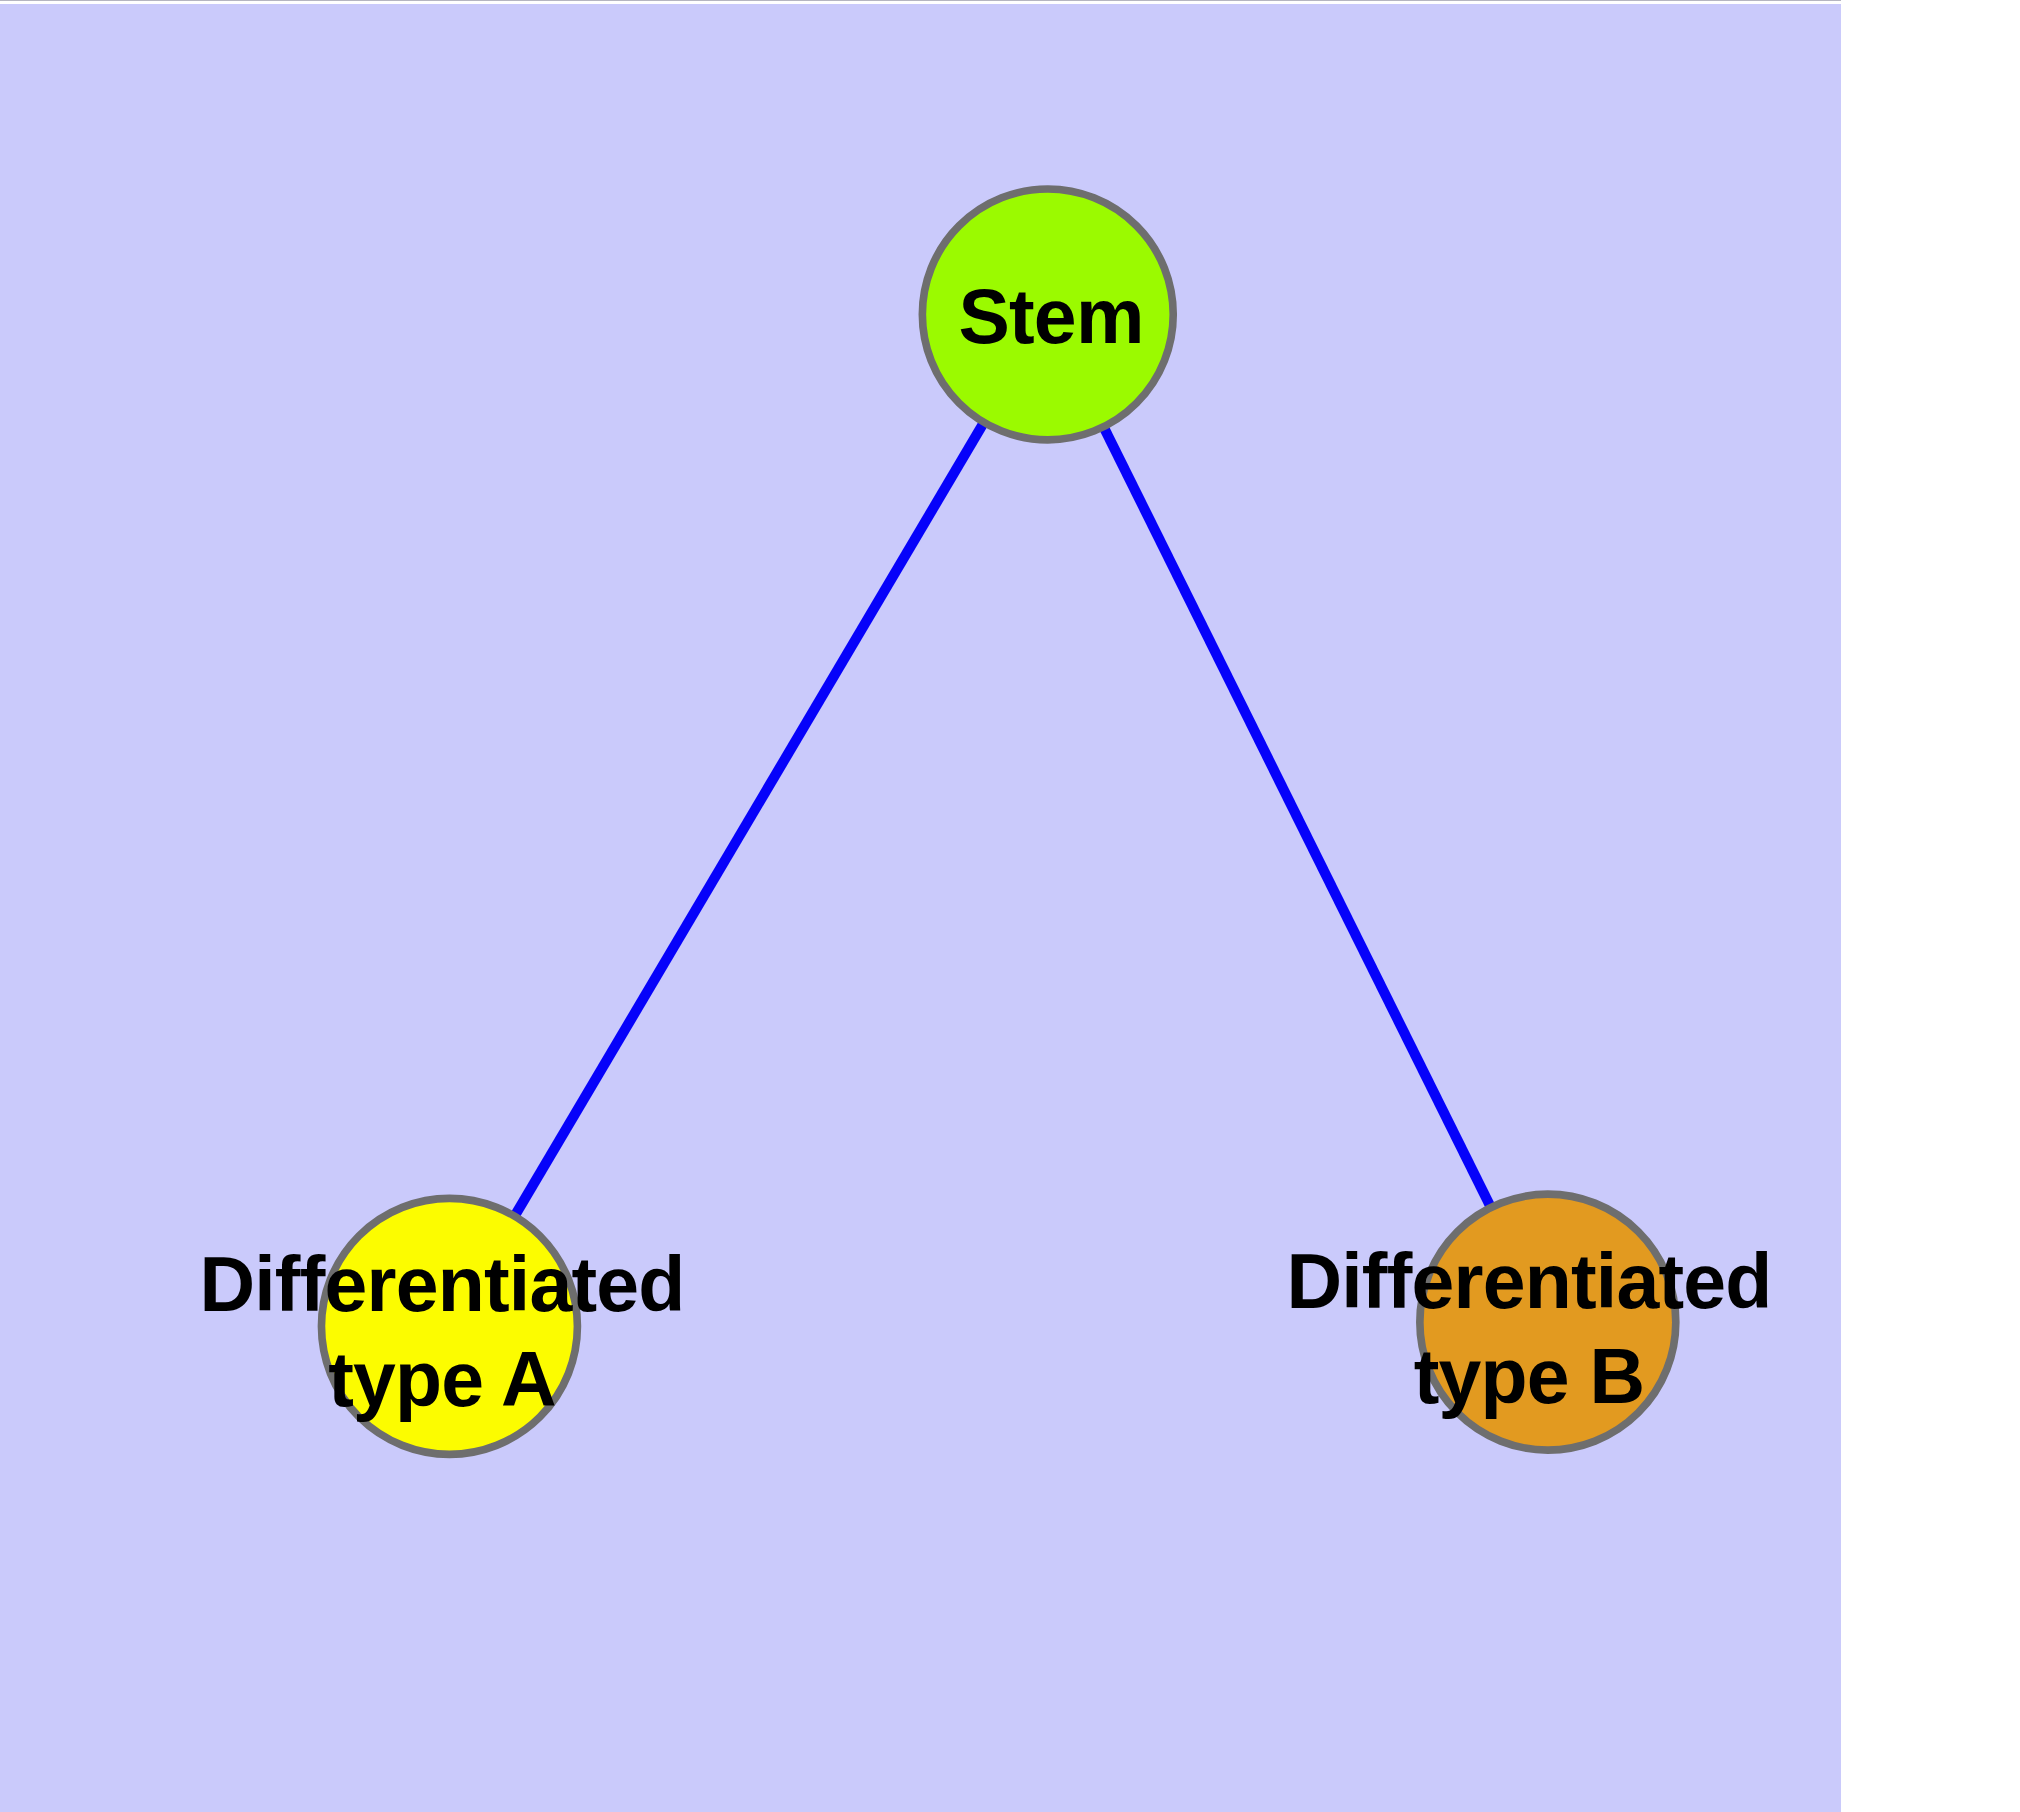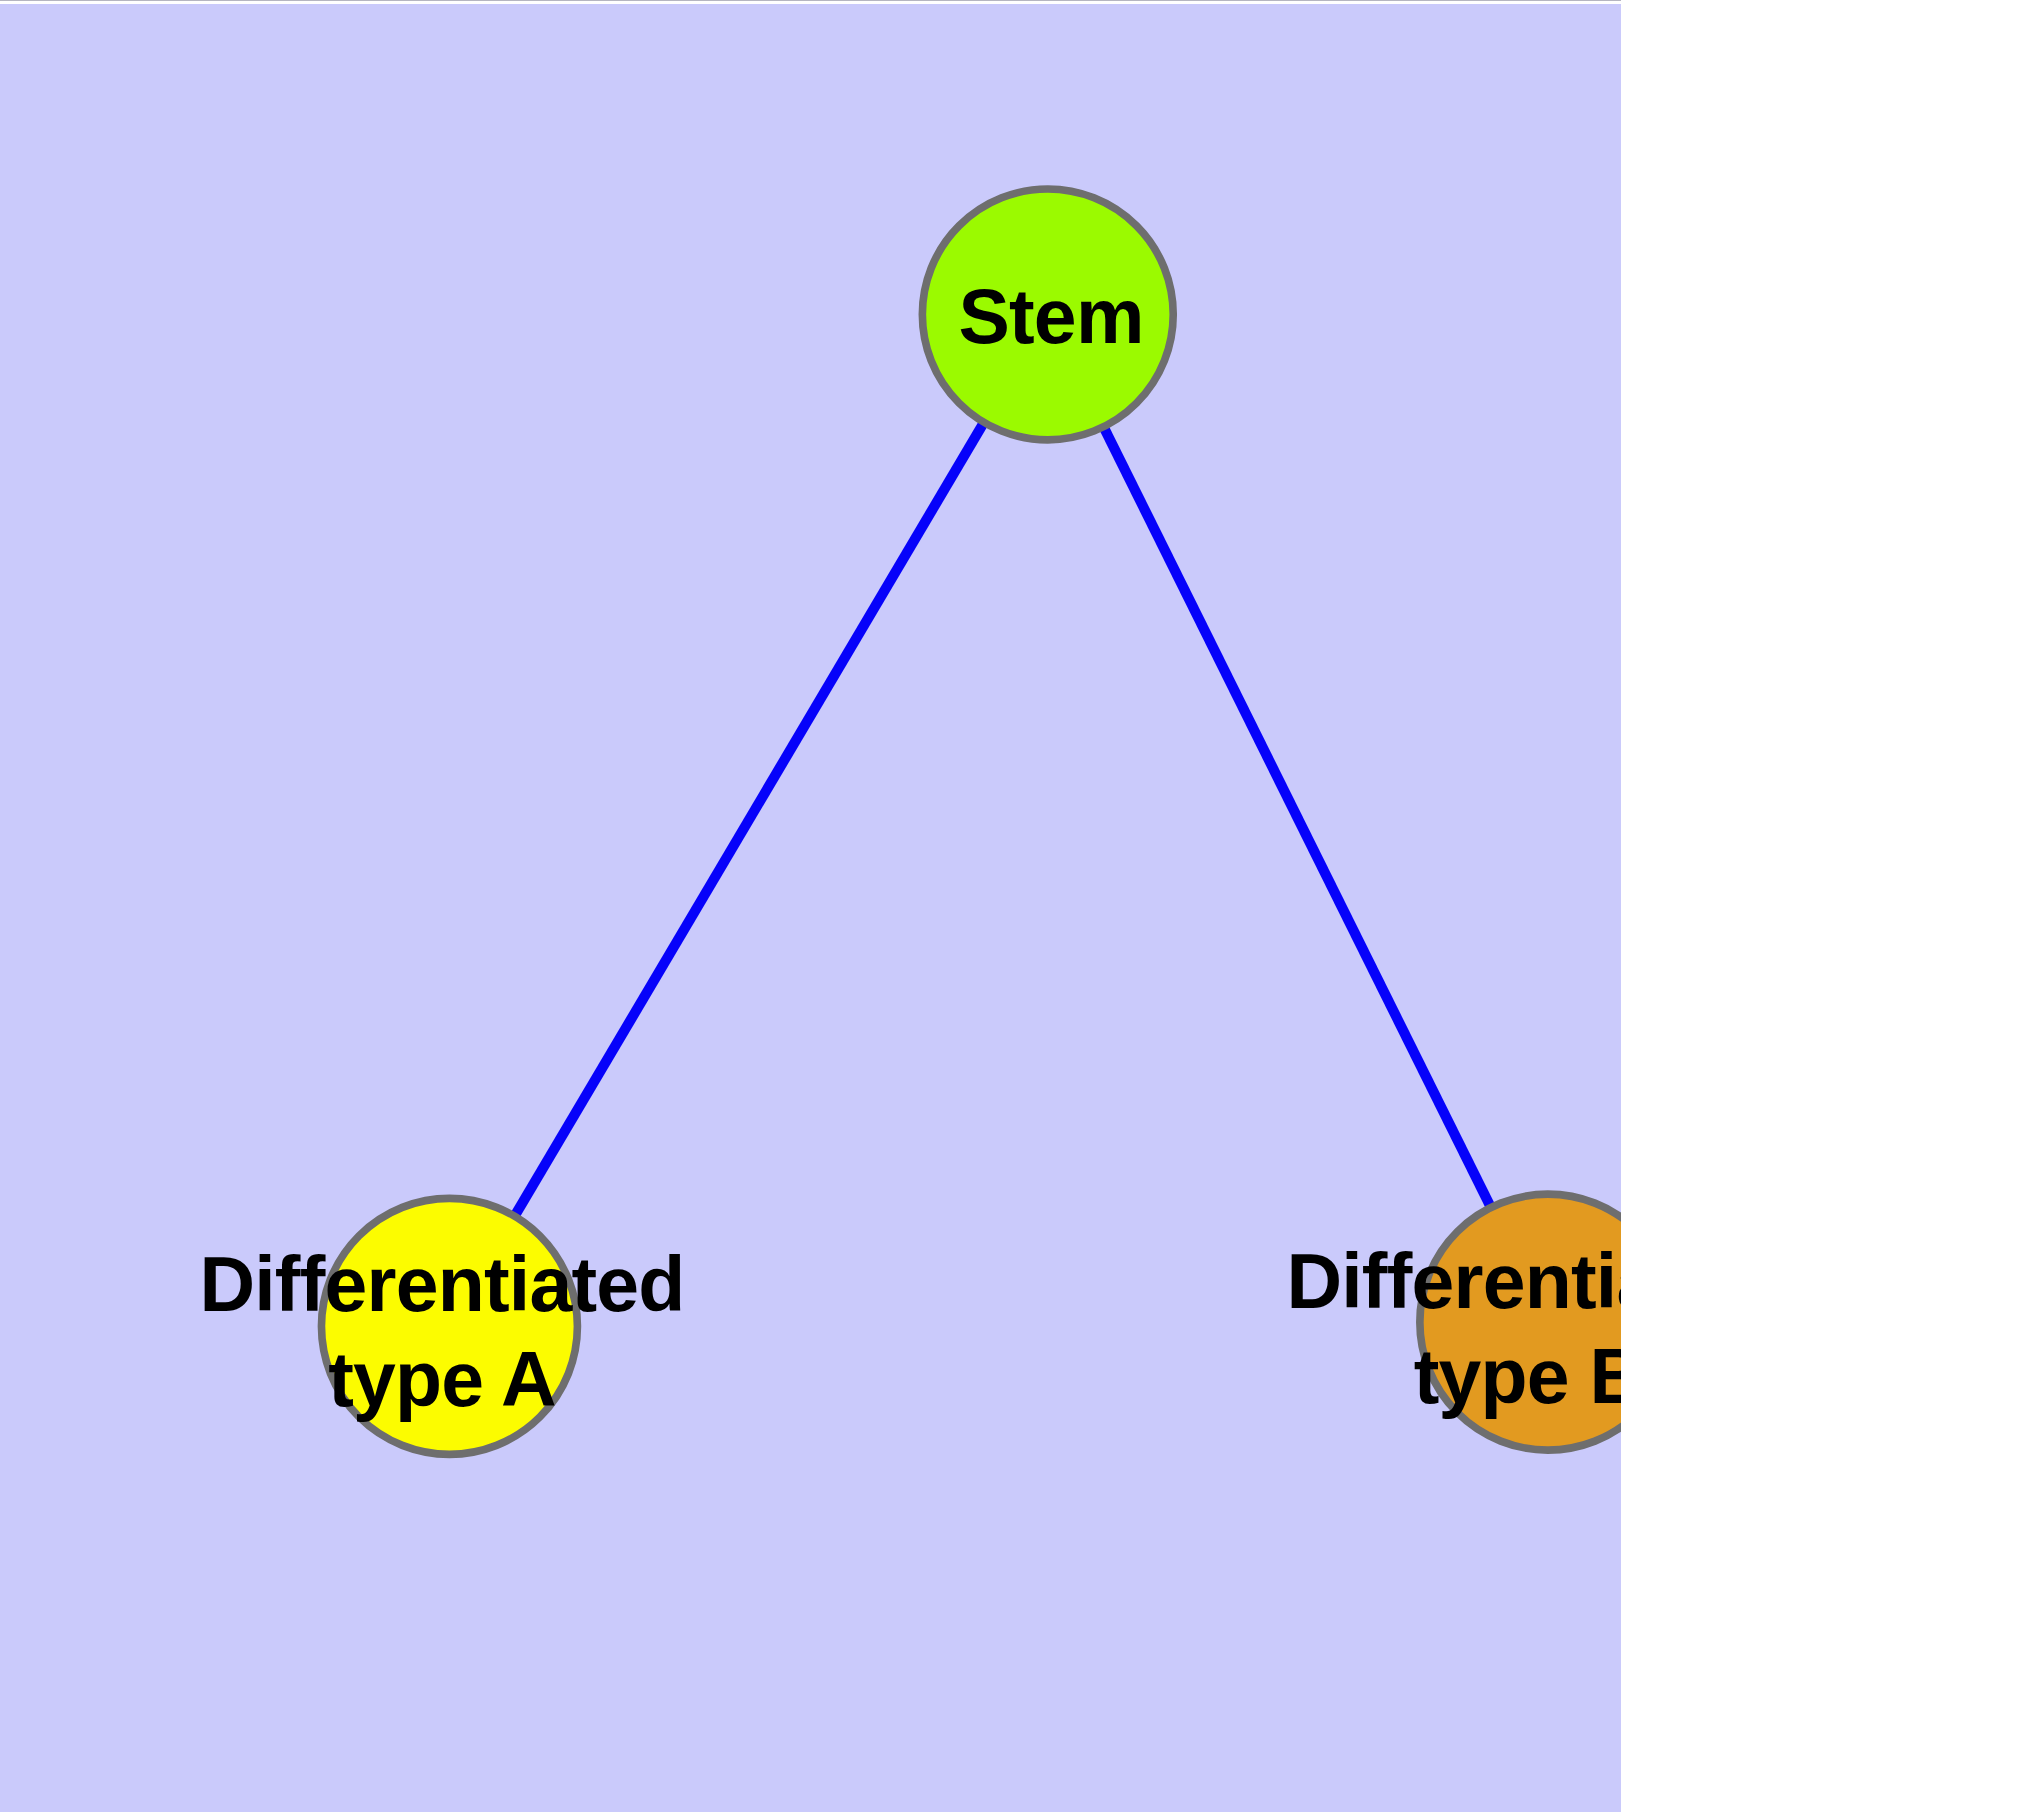--- a/index.html
+++ b/index.html
@@ -1,21 +1,21 @@
 <!DOCTYPE html>
 <html style="font-size:13.6px"><head>
 <meta charset="utf-8">
 <style>
   html, body {
     margin: 0;
     padding: 0;
   }
   .canvas {
     position: relative;
-    width: 1621px;
+    width: 1841px;
     height: 1812px;
     overflow: hidden;
     font-family: "Liberation Sans", sans-serif;
   }
   .top-hairline {
     position: absolute;
     left: 0;
     top: 0;
     width: 100%;
     height: 3.4px;

